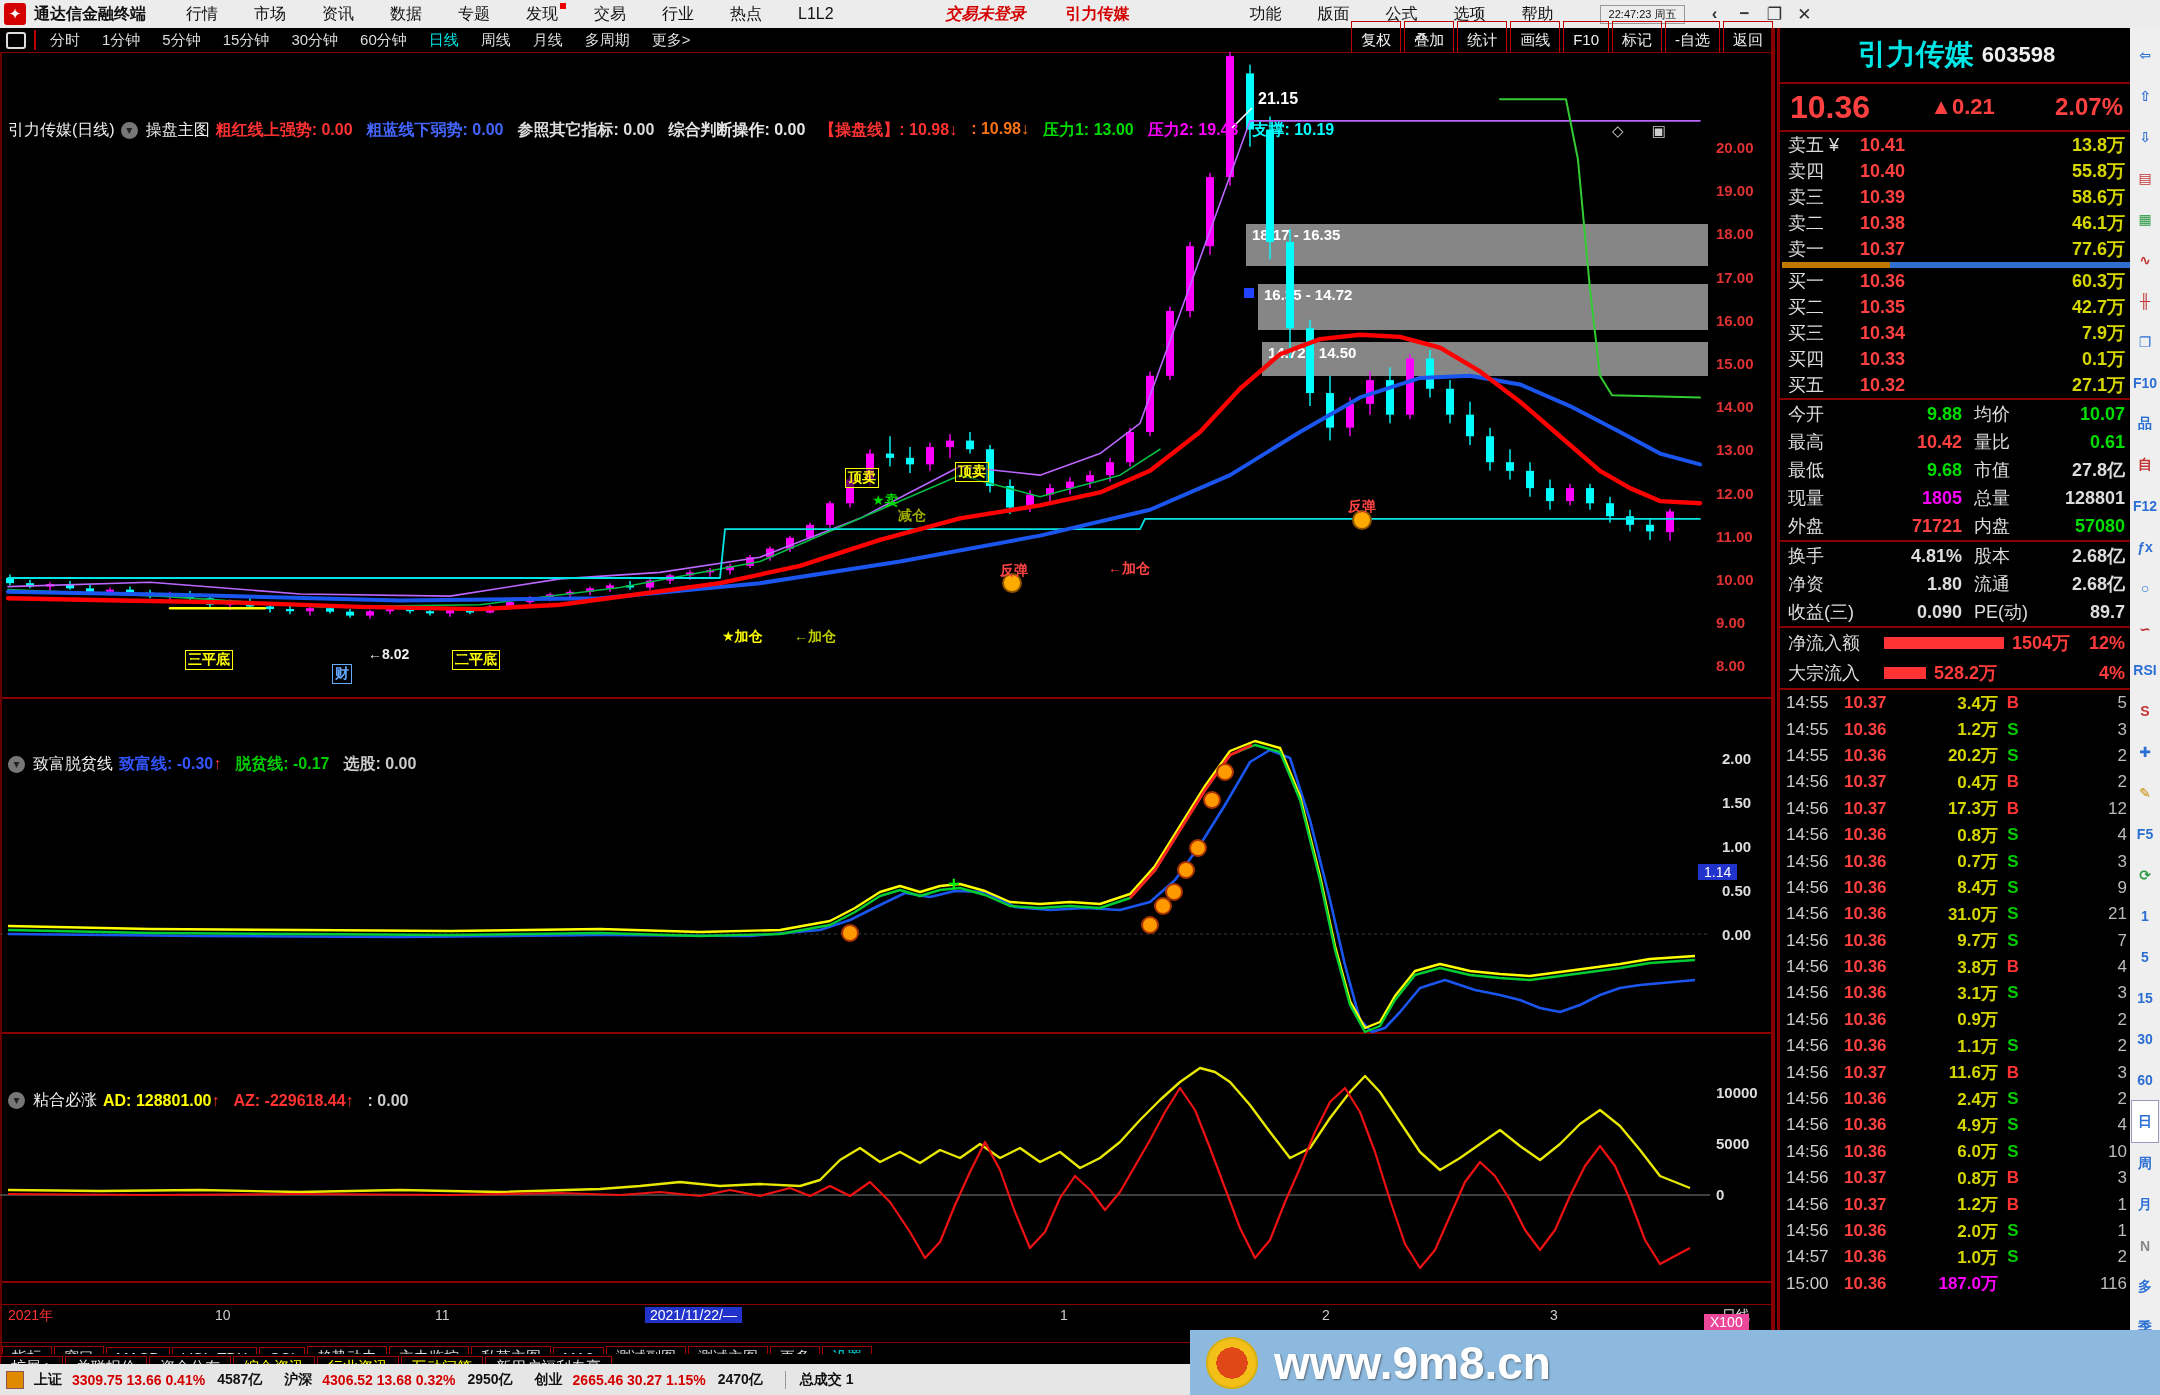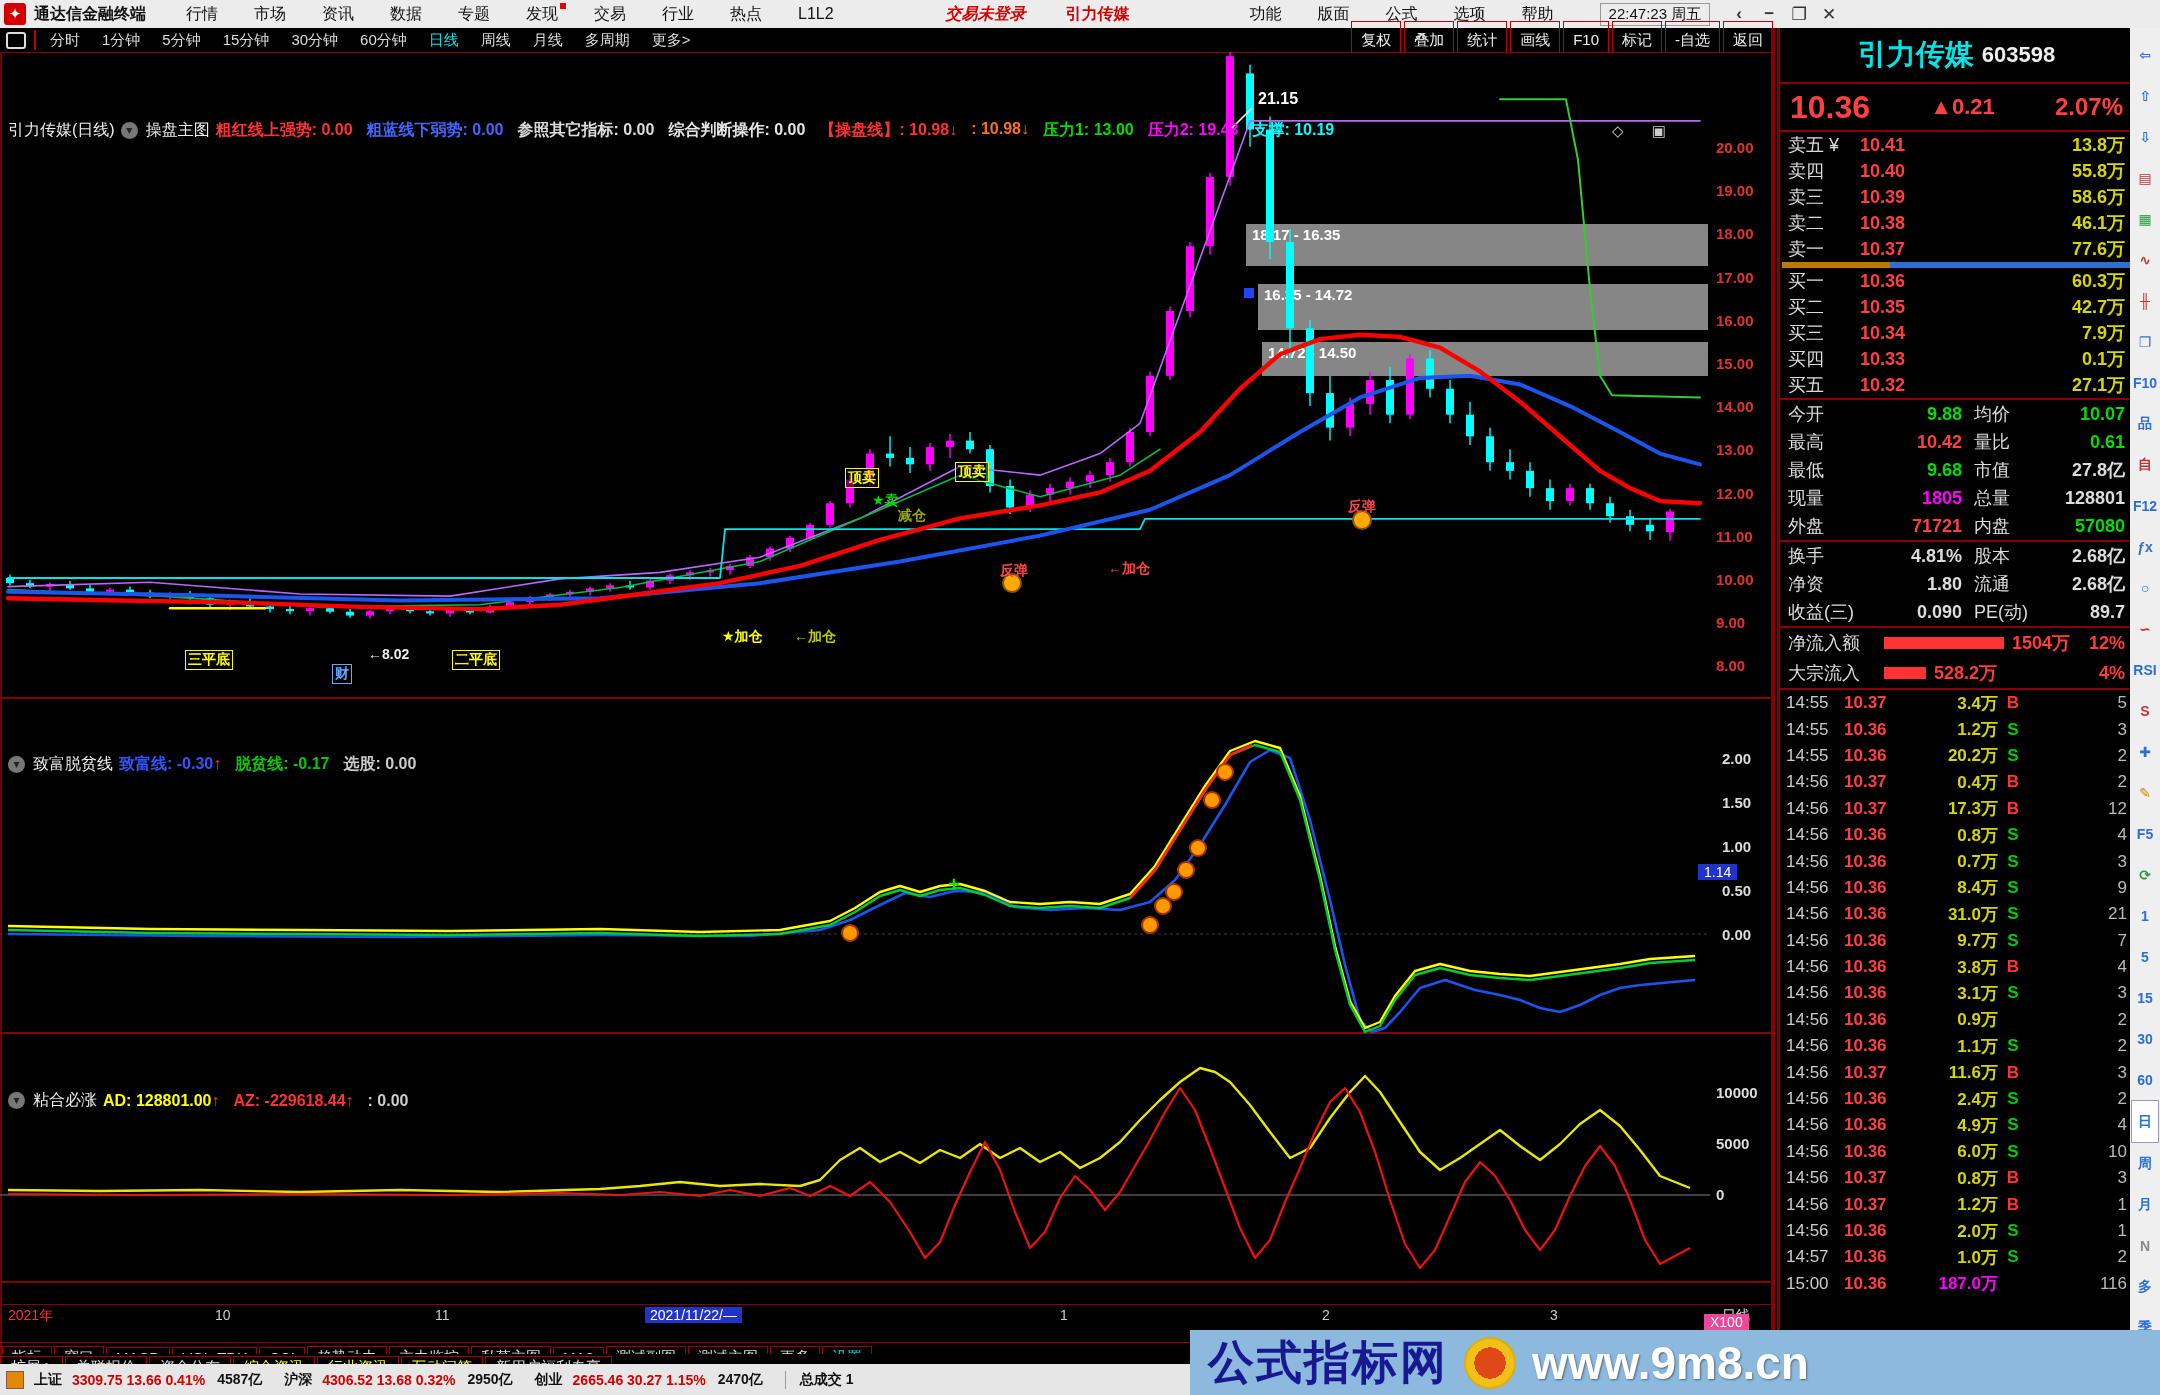--- a/index.html
+++ b/index.html
@@ -9,21 +9,21 @@
   #menubar{position:absolute;left:0;top:0;width:2160px;height:28px;background:#ececec;
            display:flex;align-items:center;font-size:16px;color:#111;}
   #logo{width:22px;height:22px;background:#d40000;border-radius:3px;margin:0 8px 0 4px;
         color:#fff;font-weight:bold;font-size:15px;display:flex;align-items:center;justify-content:center;}
   #app-title{font-weight:bold;margin-right:40px;}
   .mi{margin-right:36px;cursor:default;position:relative;}
   .mi .dot{position:absolute;top:-2px;right:-8px;width:6px;height:6px;background:#e00;}
   .red-t{color:#d40000;}
   #login-status{margin-left:76px;margin-right:40px;font-weight:bold;font-style:italic;}
   #quick-stock{margin-right:120px;font-weight:bold;}
-  #clockbox{border:1px solid #999;padding:1px 8px;margin:0 14px 0 10px;font-size:15px;}
+  #clockbox{border:1px solid #999;padding:1px 8px;margin:0 14px 0 10px;font-size:11px;}
   .winbtn{width:30px;text-align:center;font-size:17px;color:#333;font-weight:bold;}
   
   #periodbar{position:absolute;left:0;top:28px;width:1773px;height:24px;background:#000;
              border-bottom:2px solid #8a0000;display:flex;align-items:center;font-size:15px;color:#ddd;}
   #pb-icon{width:16px;height:13px;border:2px solid #ddd;border-radius:3px;margin:0 8px 0 6px;}
   #pb-sep{width:2px;height:20px;background:#b00;margin-right:14px;}
   .pi{margin-right:22px;}
   .pi.active{color:#00e5e5;}
   #pb-buttons{margin-left:auto;display:flex;}
   .pbtn{border:1px solid #c00000;padding:8px 9px;margin-left:3px;height:20px;line-height:20px;color:#eee;}
@@ -811,16 +811,15 @@
     <div class="strip-it active" style="color: rgb(43, 111, 212);">日</div>
     <div class="strip-it" style="color: rgb(43, 111, 212);">周</div>
     <div class="strip-it" style="color: rgb(43, 111, 212);">月</div>
     <div class="strip-it" style="color: rgb(136, 136, 136);">N</div>
     <div class="strip-it" style="color: rgb(43, 111, 212);">多</div>
     <div class="strip-it" style="color: rgb(43, 111, 212);">季</div>
     <div class="strip-it" style="color: rgb(43, 111, 212);">年</div>
   </div>
 
 <div id="watermark">
-  <span id="wm-site">公式指标网</span>
   <span id="wm-logo" style="background: radial-gradient(circle, rgb(224, 72, 24) 0px, rgb(224, 72, 24) 46%, rgb(242, 192, 24) 46%, rgb(242, 192, 24) 100%);"></span>
   <span id="wm-url">www.9m8.cn</span>
 </div>
 
 </body></html>

